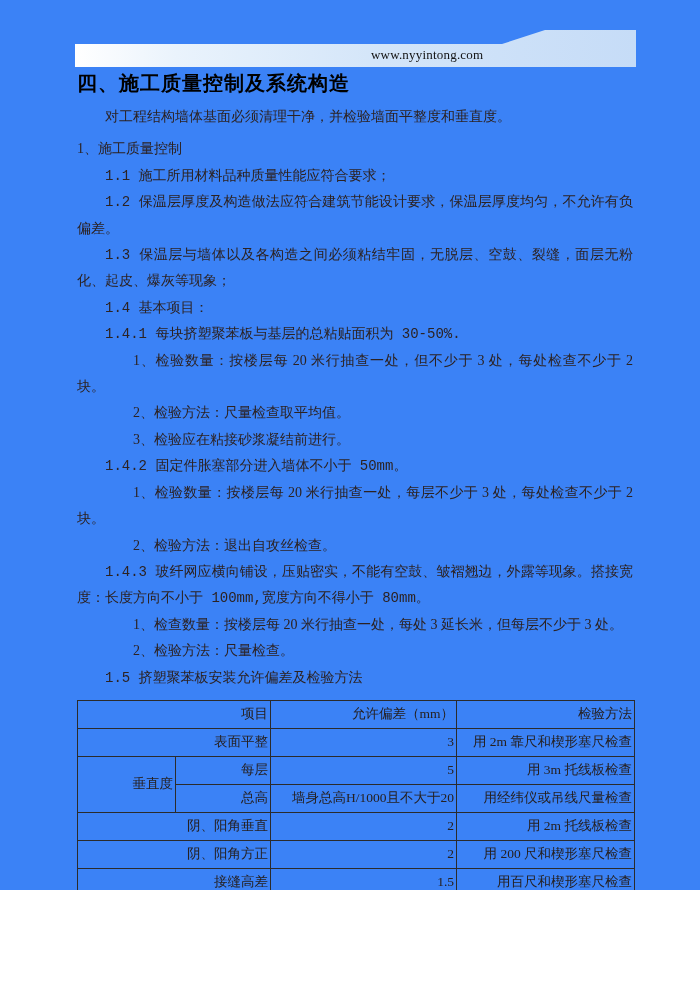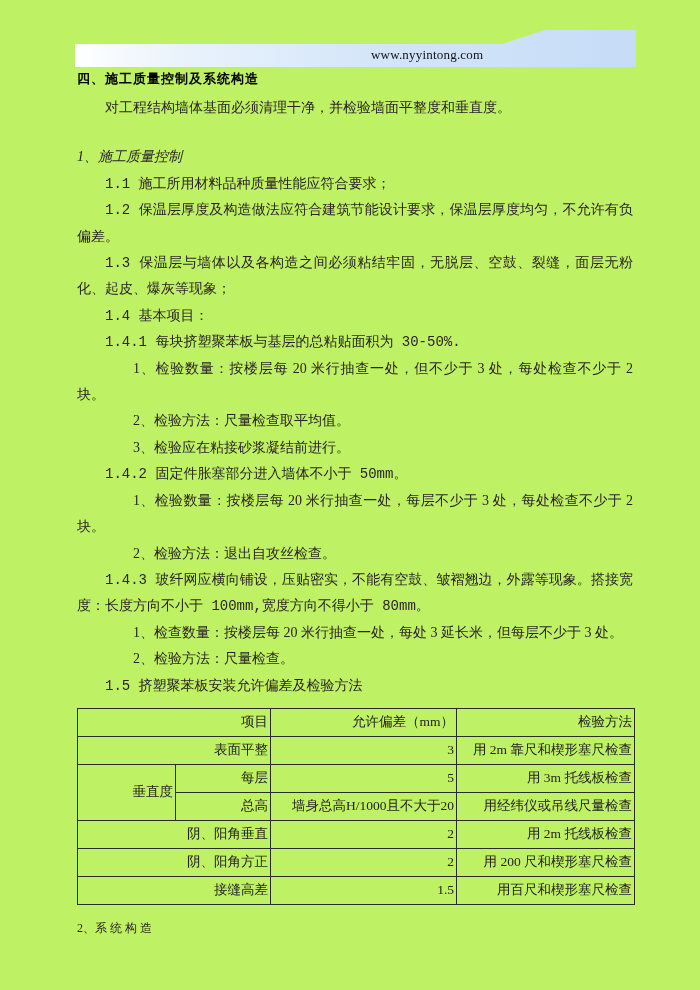--- a/index.html
+++ b/index.html
@@ -1,21 +1,21 @@
 <!DOCTYPE html>
 <html><head>
 <meta charset="utf-8">
 <style>
   * { margin: 0; padding: 0; box-sizing: border-box; }
   html, body { background: #ffffff; }
   .page {
     position: relative;
     width: 700px;
-    height: 990px;
-    background: #bef264;
+    height: 890px;
+    background: #3b82f6;
     font-family: "Liberation Serif", "DejaVu Serif", serif;
     color: #2c2222;
     overflow: hidden;
   }
   .header-svg {
     position: absolute;
     left: 0; top: 0;
     width: 700px; height: 80px;
     display: block;
   }
@@ -30,35 +30,35 @@
   }
   .content {
     position: absolute;
     left: 77px;
     top: 70px;
     width: 556px;
   }
   .doc-title {
     font-family: "Liberation Sans", "DejaVu Sans", sans-serif;
     font-weight: 700;
-    font-size: 13px;
+    font-size: 20px;
     color: #000000;
     letter-spacing: 1px;
     margin: 0 0 7px 0;
   }
   .para {
     font-size: 14px;
     line-height: 26.4px;
     text-align: justify;
     color: #2c2222;
   }
   .i0 { text-indent: 0; }
   .i2 { text-indent: 28px; font-family: Liberation Mono, monospace; }
   .i4 { text-indent: 56px; }
-  .mt6 { margin-top: 23px; font-style: italic; }
+  .mt6 { margin-top: 6px; }
   table.dev-table {
     border-collapse: collapse;
     width: 557px;
     margin-top: 9px;
     table-layout: fixed;
   }
   table.dev-table td {
     border: 1px solid #2b2b2b;
     text-align: right;
     vertical-align: middle;

